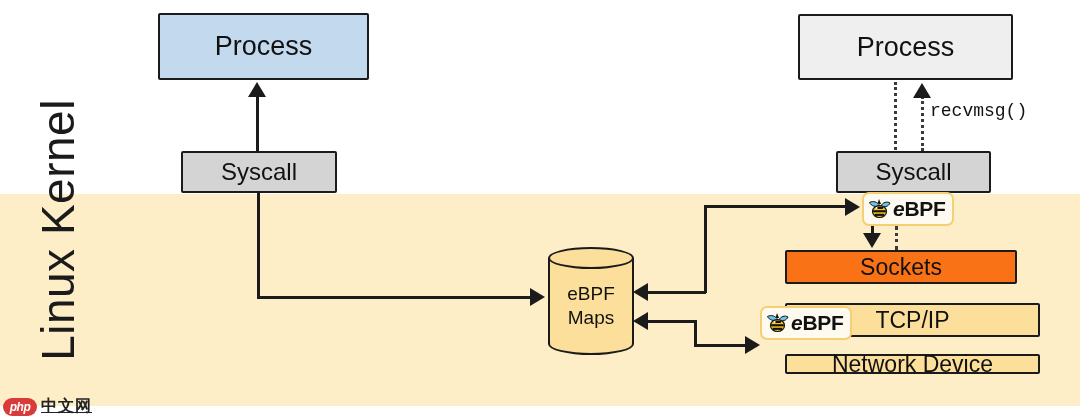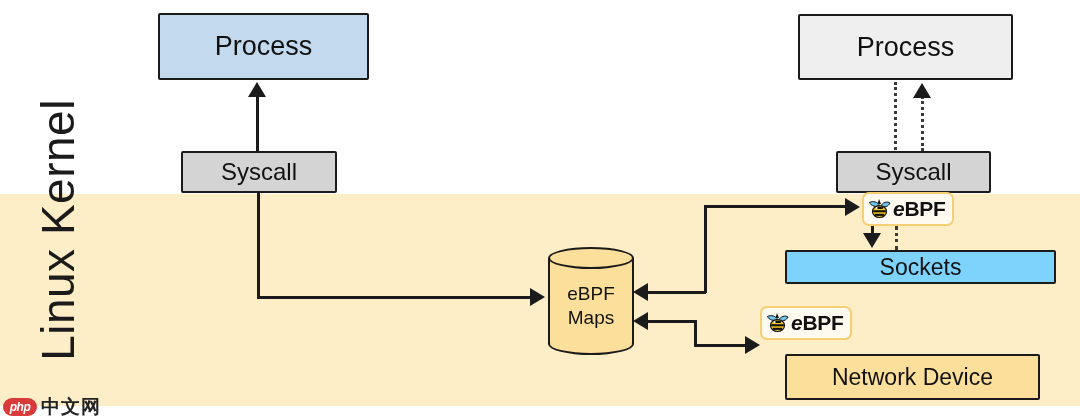--- a/index.html
+++ b/index.html
@@ -26,25 +26,25 @@
   .box-process-left{left:158px;top:13px;width:211px;height:67px;
                     background:#c3d9ed;}
   .box-syscall-left{left:181px;top:151px;width:156px;height:42px;
                     background:#d4d4d4;font-size:24px;}
 
   .box-process-right{left:798px;top:14px;width:215px;height:66px;
                      background:#efefef;}
   .box-syscall-right{left:836px;top:151px;width:155px;height:42px;
                      background:#d4d4d4;font-size:24px;}
 
-  .box-sockets{left:785px;top:250px;width:271px;height:34px;
-               background:#7dd3fc;font-size:23px;}
+  .box-sockets{left:785px;top:250px;width:232px;height:34px;
+               background:#f97316;font-size:23px;}
   .box-tcpip{left:785px;top:303px;width:255px;height:34px;
              background:#fcdf9a;font-size:23px;}
-  .box-netdev{left:785px;top:354px;width:255px;height:46px;
+  .box-netdev{left:785px;top:354px;width:255px;height:20px;
               background:#fcdf9a;font-size:23px;}
 
   
   .cyl{position:absolute;left:548px;top:247px;width:86px;height:108px;}
   .cyl-body{position:absolute;left:0;top:11px;width:86px;height:86px;
             box-sizing:border-box;background:#fcdf9a;
             border-left:2.5px solid #1b1b1b;border-right:2.5px solid #1b1b1b;}
   .cyl-top{position:absolute;left:0;top:0;width:86px;height:22px;
            box-sizing:border-box;background:#fcdf9a;
            border:2.5px solid #1b1b1b;border-radius:50%;}
@@ -89,22 +89,22 @@
   .arrow-left{border-top:9px solid transparent;border-bottom:9px solid transparent;
               border-right:15px solid #1b1b1b;}
 
   
   .watermark{position:absolute;left:3px;top:396px;height:21px;
              display:flex;align-items:center;gap:4px;}
   .wm-php{display:inline-flex;align-items:center;justify-content:center;
           width:34px;height:18px;border-radius:9px;background:#d93a3a;
           color:#fff;font-size:12px;font-weight:bold;font-style:italic;
           letter-spacing:-.5px;}
-  .wm-cn{font-size:19px;color:#222;font-weight:bold;letter-spacing:1px;
-         font-family:"DejaVu Sans",sans-serif;}
+  .wm-cn{font-size:16px;color:#222;font-weight:bold;letter-spacing:1px;
+         font-family:"DejaVu Sans",sans-serif;text-decoration:underline;}
 </style>
 </head>
 <body>
 
 <div id="stage">
 
   <div class="kernel-band"></div>
   <div class="kernel-label">Linux Kernel</div>
 
   <div class="box box-process-left">Process</div>
@@ -128,20 +128,21 @@
     </div>
   </div>
 
   <div class="box box-process-right">Process</div>
 
   <div class="dot-v" style="left:894px;top:82px;height:68px;"></div>
 
   <div class="dot-v" style="left:921px;top:96px;height:55px;"></div>
   <div class="arrow arrow-up" style="left:913px;top:83px;"></div>
 
+  <div class="calllabel lbl-recv">recvmsg()</div>
 
   <div class="box box-syscall-right">Syscall</div>
 
   <div class="ebpf ebpf-badge-syscall">
     <svg width="24" height="22" viewBox="0 0 24 22">
       <path d="M11 1 L13 6 L9.5 6 Z" fill="#111"></path>
       <path d="M1.5 4.5 C5 2.5 10 4 11.5 7.5 C8 9.5 3 8 1.5 4.5 Z" fill="#6fc3e8" stroke="#111" stroke-width="1"></path>
       <path d="M22 5 C19 3 14.5 4.5 13 8 C16 10 20.5 8.5 22 5 Z" fill="#6fc3e8" stroke="#111" stroke-width="1"></path>
       <ellipse cx="11.5" cy="13.5" rx="7" ry="6" fill="#f5c518" stroke="#111" stroke-width="1.2"></ellipse>
       <path d="M7.5 9.5 C9 8.3 14 8.3 15.5 9.5 L14.5 11 L8.5 11 Z" fill="#111"></path>
@@ -157,20 +158,21 @@
   <div class="arrow arrow-right" style="left:845px;top:198px;"></div>
   <div class="ln hl" style="left:648px;top:291px;width:58px;"></div>
   <div class="arrow arrow-left" style="left:633px;top:283px;"></div>
 
   <div class="ln vl" style="left:871px;top:226px;height:10px;"></div>
   <div class="arrow arrow-down" style="left:863px;top:233px;"></div>
   <div class="dot-v" style="left:895px;top:226px;height:24px;"></div>
 
   <div class="box box-sockets">Sockets</div>
 
+  <div class="box box-tcpip">TCP/IP</div>
 
   <div class="ebpf ebpf-badge-tcp">
     <svg width="24" height="22" viewBox="0 0 24 22">
       <path d="M11 1 L13 6 L9.5 6 Z" fill="#111"></path>
       <path d="M1.5 4.5 C5 2.5 10 4 11.5 7.5 C8 9.5 3 8 1.5 4.5 Z" fill="#6fc3e8" stroke="#111" stroke-width="1"></path>
       <path d="M22 5 C19 3 14.5 4.5 13 8 C16 10 20.5 8.5 22 5 Z" fill="#6fc3e8" stroke="#111" stroke-width="1"></path>
       <ellipse cx="11.5" cy="13.5" rx="7" ry="6" fill="#f5c518" stroke="#111" stroke-width="1.2"></ellipse>
       <path d="M7.5 9.5 C9 8.3 14 8.3 15.5 9.5 L14.5 11 L8.5 11 Z" fill="#111"></path>
       <rect x="5.2" y="12.2" width="12.6" height="2.1" fill="#111"></rect>
       <rect x="6.6" y="15.8" width="9.6" height="2.1" fill="#111"></rect>

